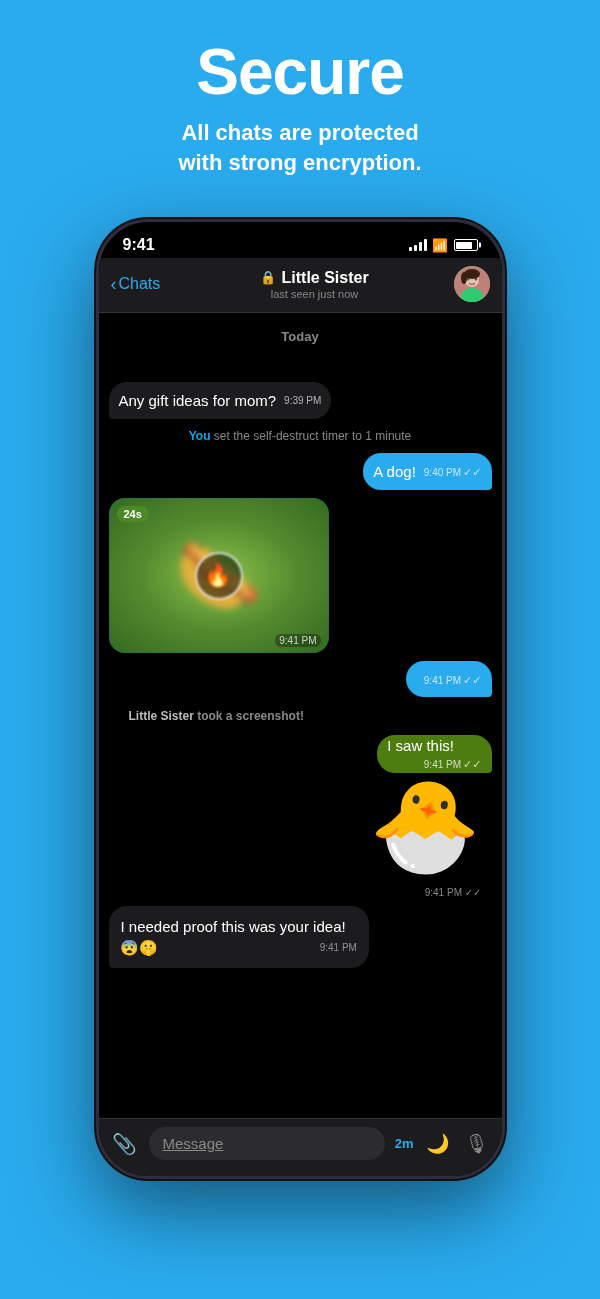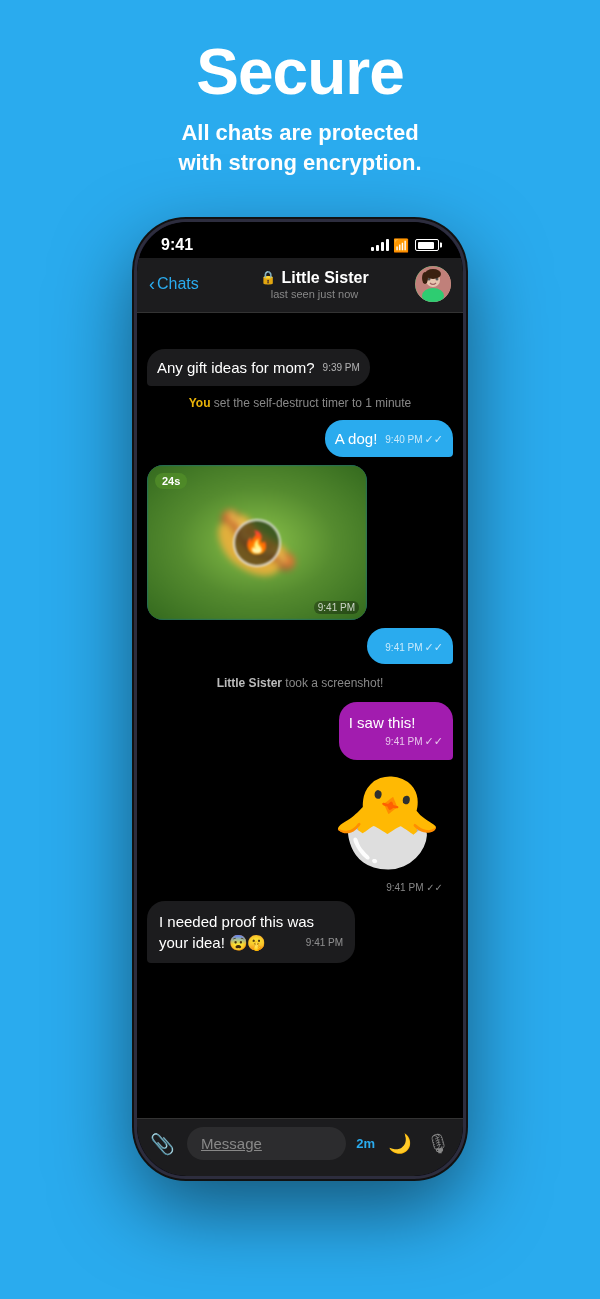--- a/index.html
+++ b/index.html
@@ -35,21 +35,21 @@
       font-weight: 700;
       color: #fff;
       text-align: center;
       line-height: 1.35;
       margin-top: 14px;
     }
 
     .phone-wrapper {
       margin-top: 22px;
       position: relative;
-      width: 332px;
+      width: 409px;
       height: 960px;
     }
 
     .phone-frame {
       position: absolute;
       inset: 0;
       background: #1a1a2e;
       border-radius: 52px;
       border: 3px solid #2d2d3e;
       box-shadow:
@@ -230,21 +230,21 @@
     .system-msg {
       text-align: center;
       font-size: 12px;
       color: #888;
       font-weight: 500;
       margin: 4px 0;
       padding: 0 20px;
     }
 
     .system-msg strong {
-      color: #eab308;
+      color: #0ea5e9;
     }
 
     
     .msg-row {
       display: flex;
       margin: 2px 0;
     }
 
     .msg-row.incoming {
       justify-content: flex-start;
@@ -368,27 +368,27 @@
       border-radius: 6px;
     }
 
     .sticker-container {
       display: flex;
       flex-direction: column;
       align-items: flex-end;
     }
 
     .sticker-bubble {
-      background: #a21caf;
+      background: #4d7c0f;
       color: #fff;
       border-radius: 18px 18px 4px 18px;
-      padding: 12px 10px;
+      padding: 2px 10px;
       max-width: 75%;
       font-size: 15px;
-      margin-bottom: 14px;
+      margin-bottom: 6px;
     }
 
     .sticker-emoji-wrapper {
       display: flex;
       flex-direction: column;
       align-items: flex-end;
       margin-top: 2px;
     }
 
     .big-sticker {
@@ -462,24 +462,23 @@
       height: 30px;
       display: flex;
       align-items: center;
       justify-content: center;
       font-size: 19px;
       color: #888;
     }
 
     
     .screenshot-notice {
-      text-align: center;
       font-size: 12px;
       color: #888;
-      font-weight: 400;
+      font-weight: 700;
       margin: 6px 0;
       padding: 0 20px;
     }
 
     .screenshot-notice strong {
       color: #bbb;
     }
   </style>
 </head>
 <body>
@@ -534,20 +533,21 @@
 
               <ellipse cx="18" cy="8" rx="8" ry="5" fill="#3a2010"></ellipse>
               <ellipse cx="10" cy="12" rx="3" ry="6" fill="#3a2010"></ellipse>
             </svg>
           </div>
         </div>
       </div>
 
       <div class="messages-area">
 
+        <div class="date-divider">Today</div>
 
         <div class="msg-row incoming">
           <div class="bubble incoming">
             <span class="bubble-text">Any gift ideas for mom?</span>
             <span class="bubble-meta">9:39 PM</span>
           </div>
         </div>
 
         <div class="system-msg">
           <strong>You</strong> set the self-destruct timer to 1 minute

